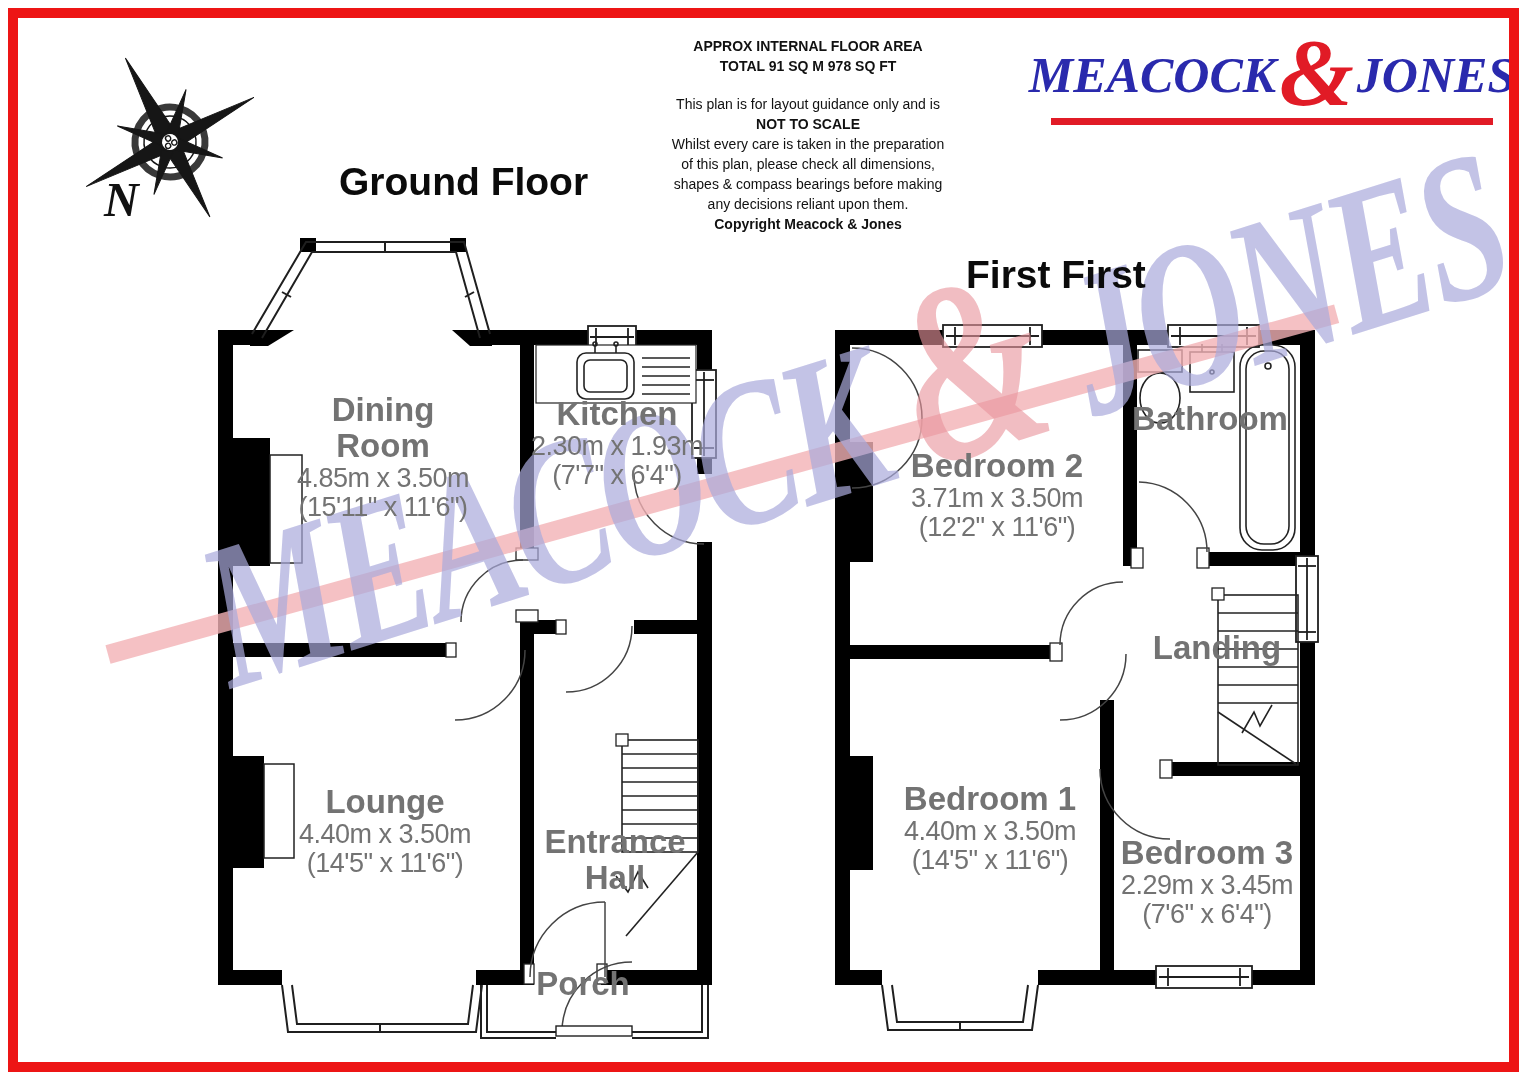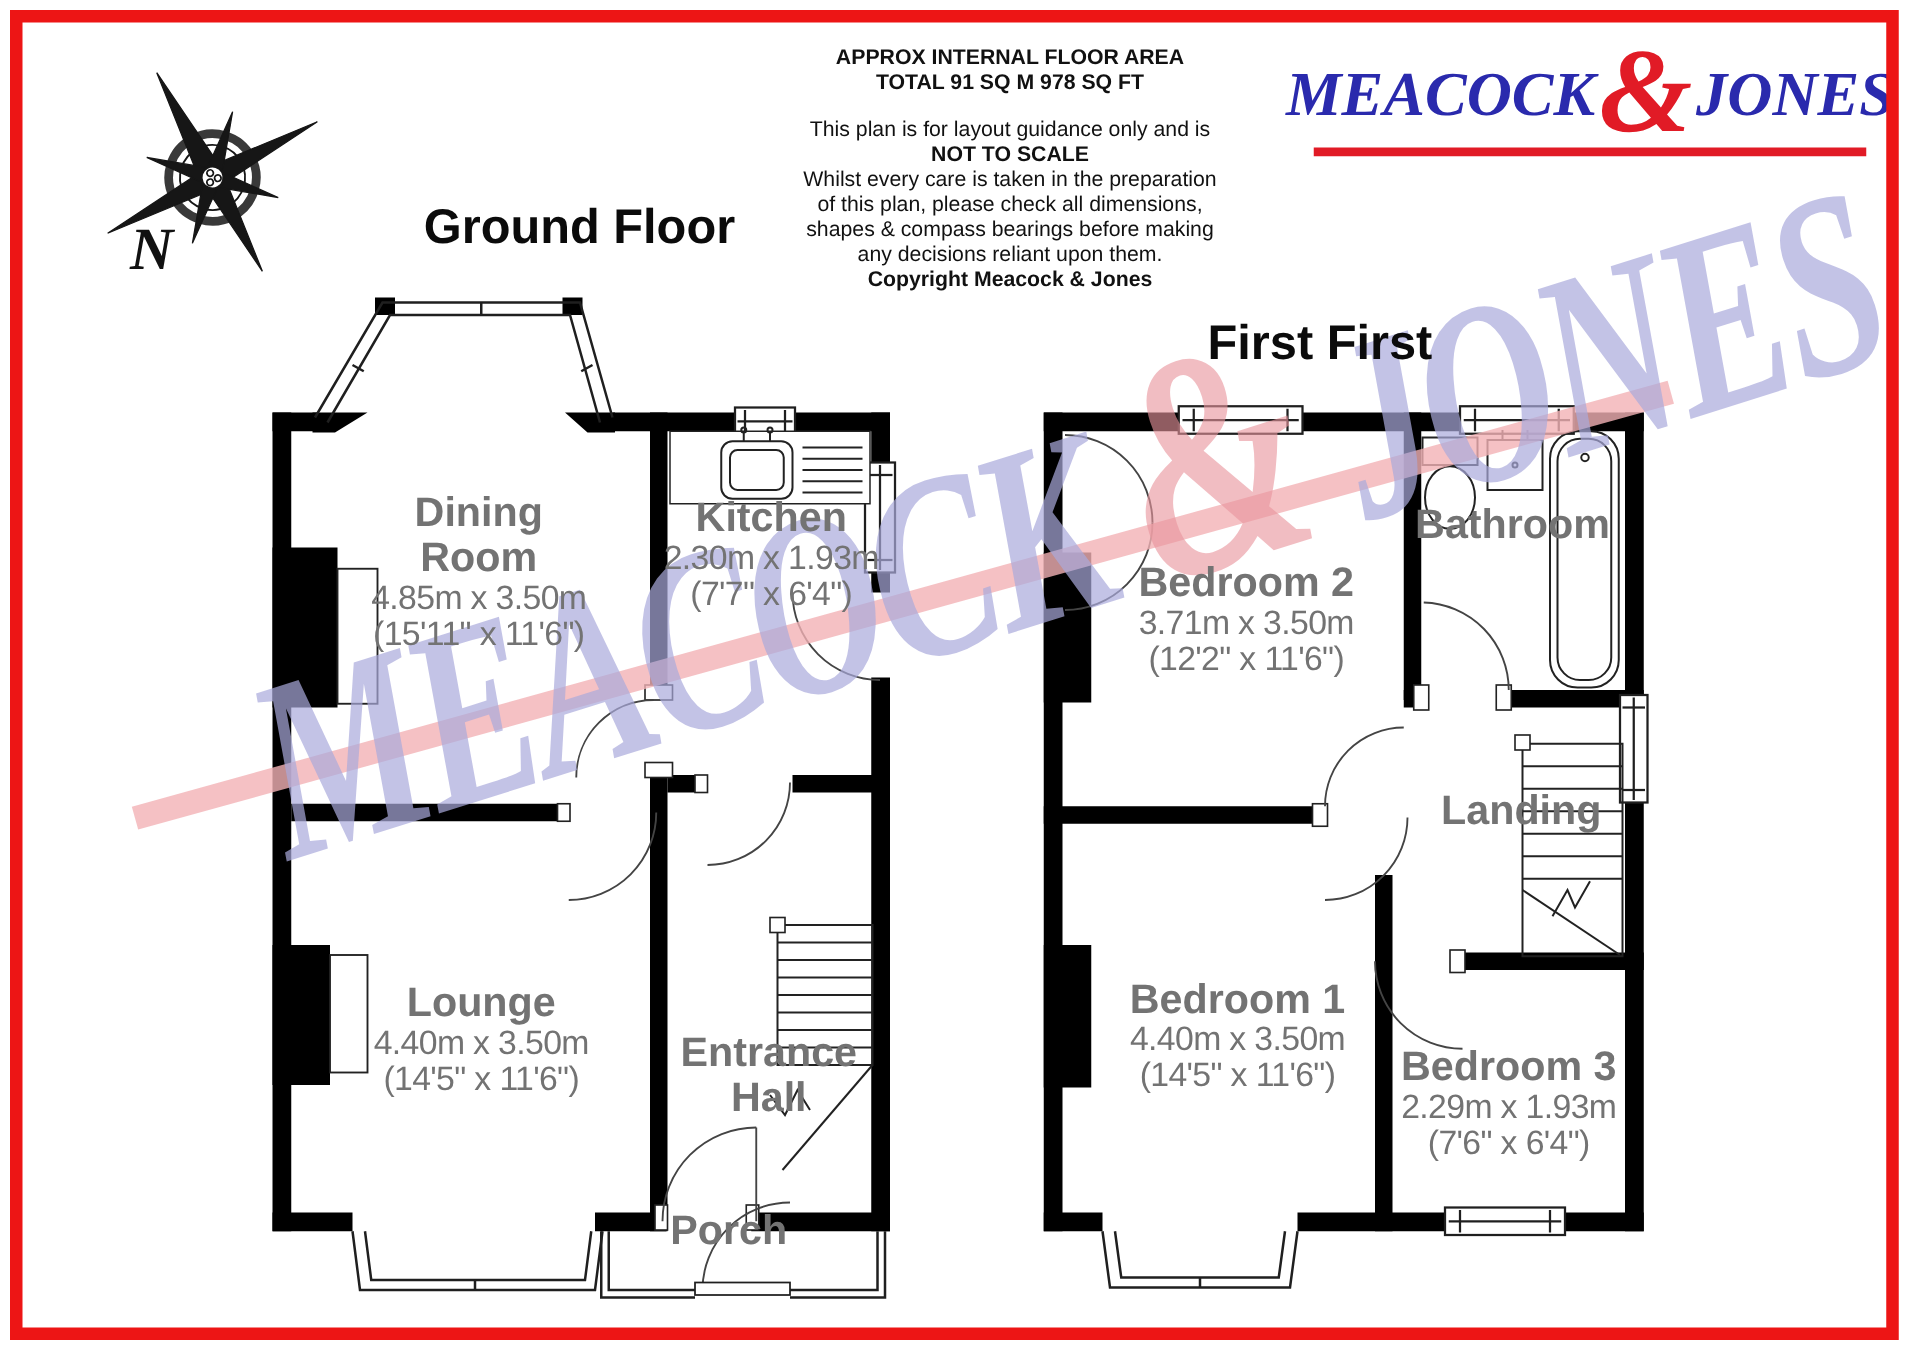--- a/index.html
+++ b/index.html
@@ -2,21 +2,21 @@
 <html><head>
 <meta charset="utf-8">
 <style>
   html,body{margin:0;padding:0;background:#fff;}
   #canvas{position:relative;width:1527px;height:1080px;background:#ffffff;overflow:hidden;
           font-family:"Liberation Sans", sans-serif;}
   .frame{position:absolute;left:8px;top:8px;right:8px;bottom:8px;border:10px solid #ed1515;z-index:4;pointer-events:none;}
 
   
   .header-block{position:absolute;left:608px;top:36px;width:400px;text-align:center;z-index:3;
-                font-size:17px;line-height:20px;color:#111;}
+                font-size:14px;line-height:20px;color:#111;}
   .hb-bold{font-weight:bold;}
   .hb-gap{height:18px;}
 
   
   .logo{position:absolute;left:1051px;top:36px;width:442px;height:94px;z-index:3;text-align:center;}
   .logo-row{display:flex;align-items:flex-start;justify-content:center;
             font-family:"Liberation Serif", serif;font-style:italic;font-weight:bold;}
   .logo-word{font-size:50px;line-height:78px;color:#2a2aad;letter-spacing:0px;}
   .logo-amp{font-size:96px;line-height:78px;color:#e11b26;margin:0 3px;position:relative;top:-2px;}
   .logo-underline{position:absolute;left:0;right:0;top:82px;height:7px;background:#e11b26;}
@@ -348,16 +348,16 @@
   <div class="room-label" style="left:1097px;top:630px;width:240px;">
     <div class="rname">Landing</div>
   </div>
   <div class="room-label" style="left:870px;top:781px;width:240px;">
     <div class="rname">Bedroom 1</div>
     <div class="rdim">4.40m x 3.50m</div>
     <div class="rdim">(14'5" x 11'6")</div>
   </div>
   <div class="room-label" style="left:1087px;top:835px;width:240px;">
     <div class="rname">Bedroom 3</div>
-    <div class="rdim">2.29m x 1.93m</div>
+    <div class="rdim">2.29m x 3.45m</div>
     <div class="rdim">(7'6" x 6'4")</div>
   </div>
 </div>
 
 </body></html>

